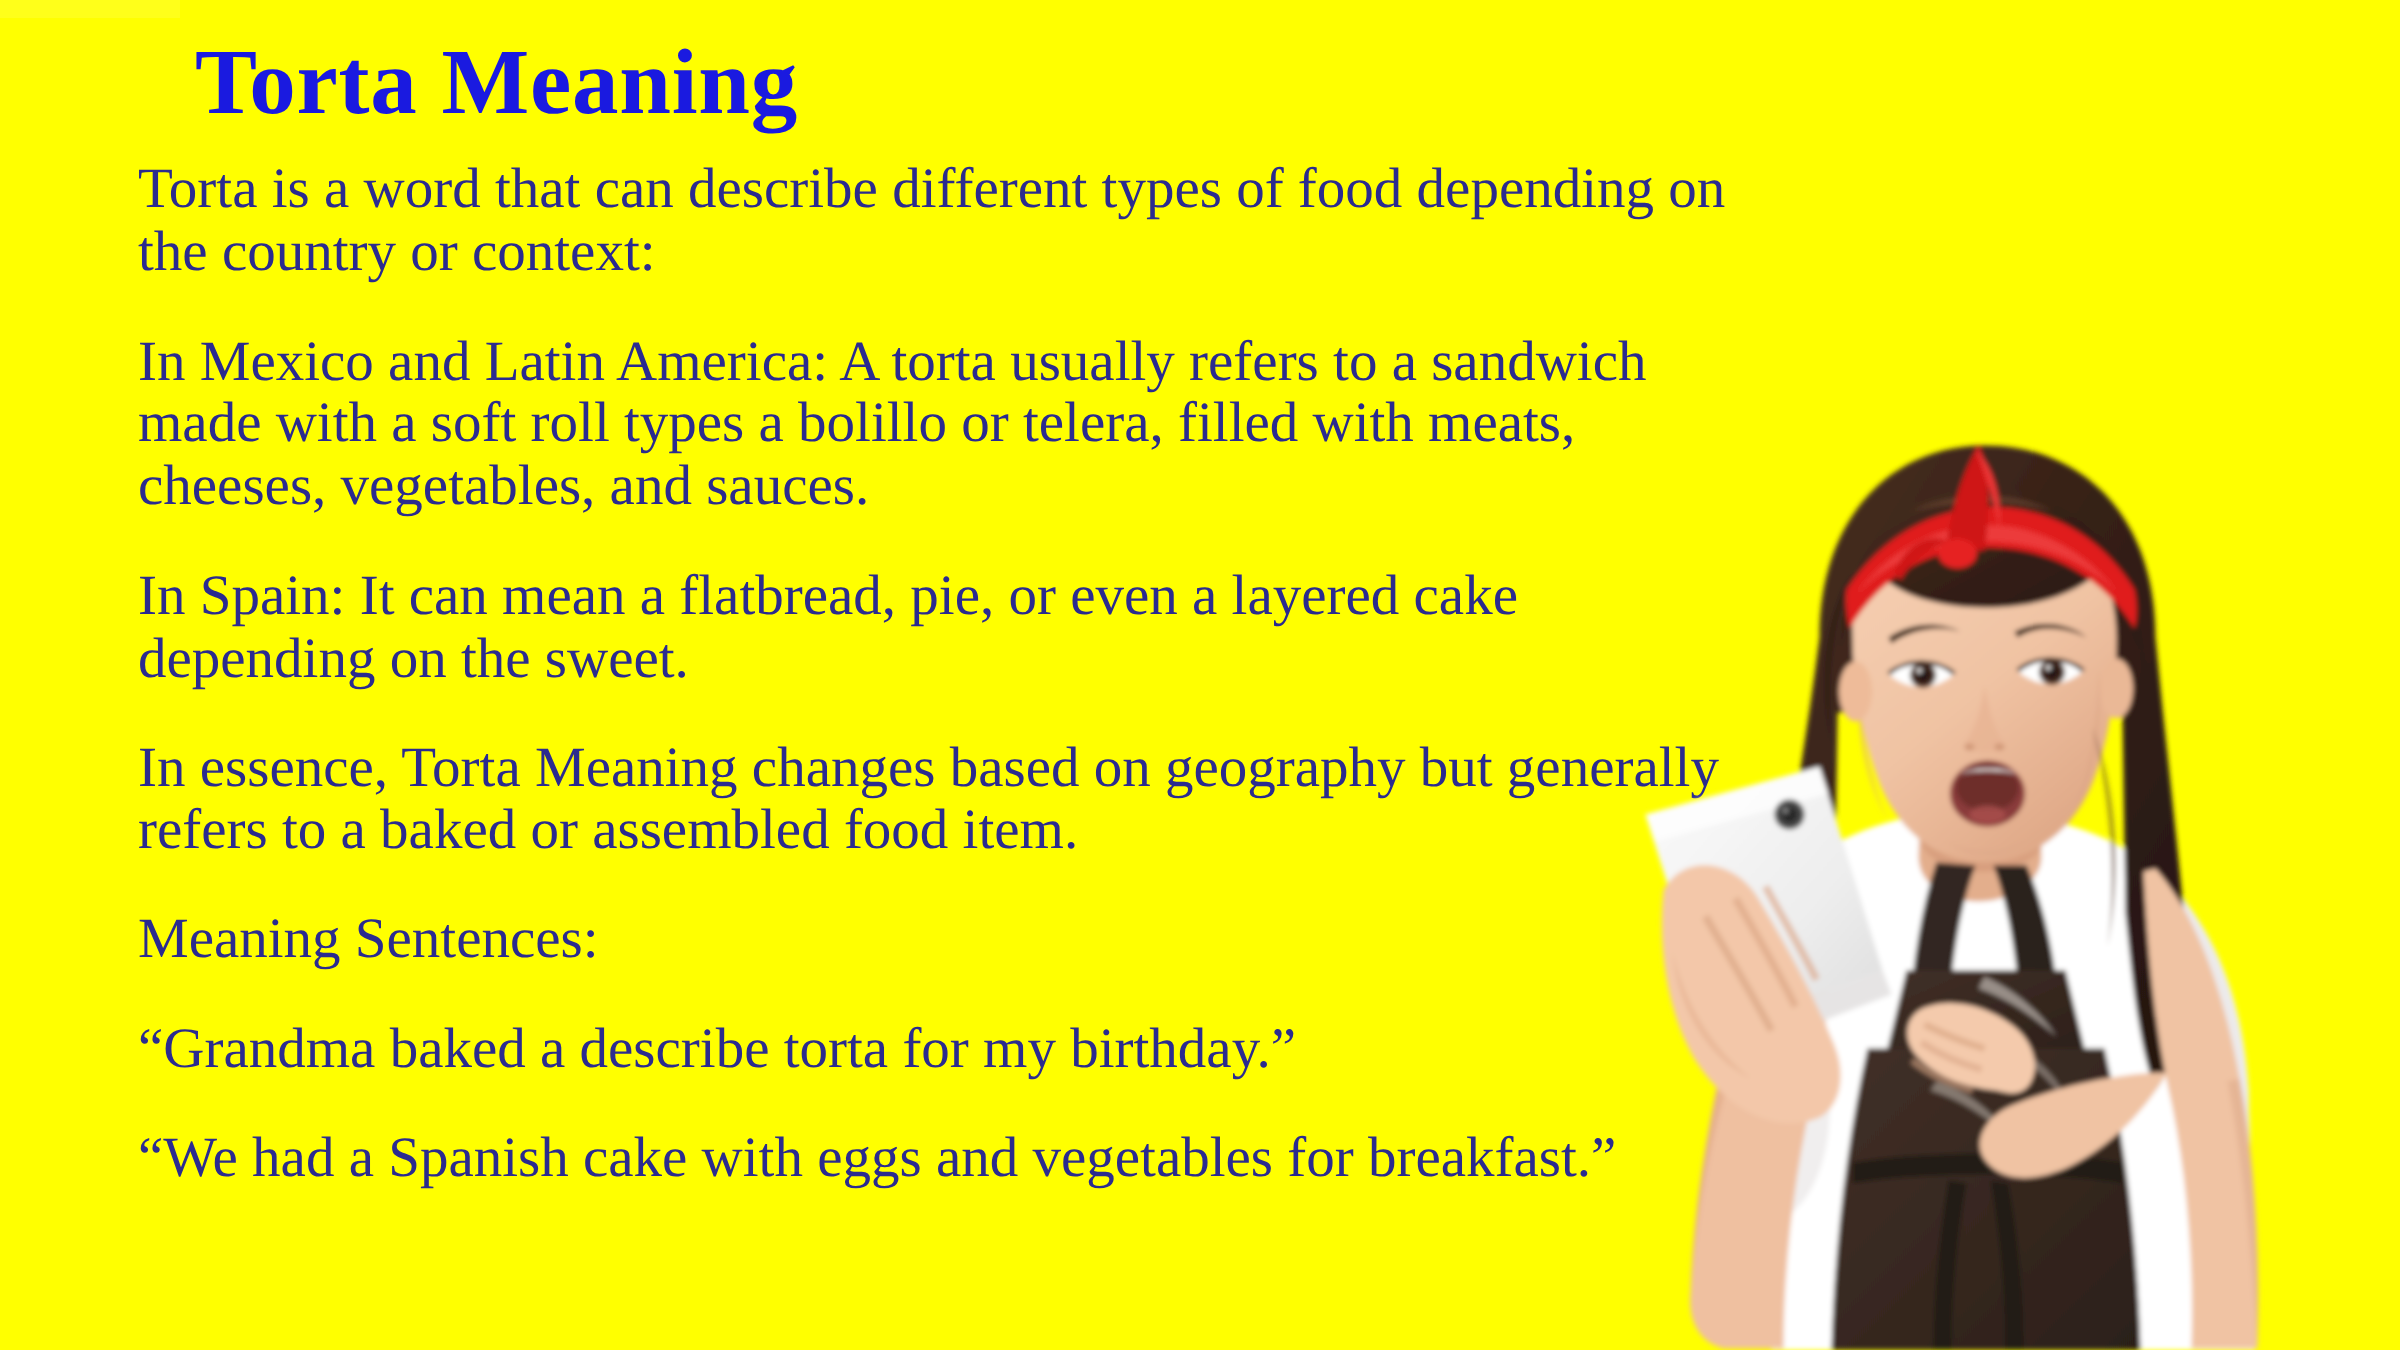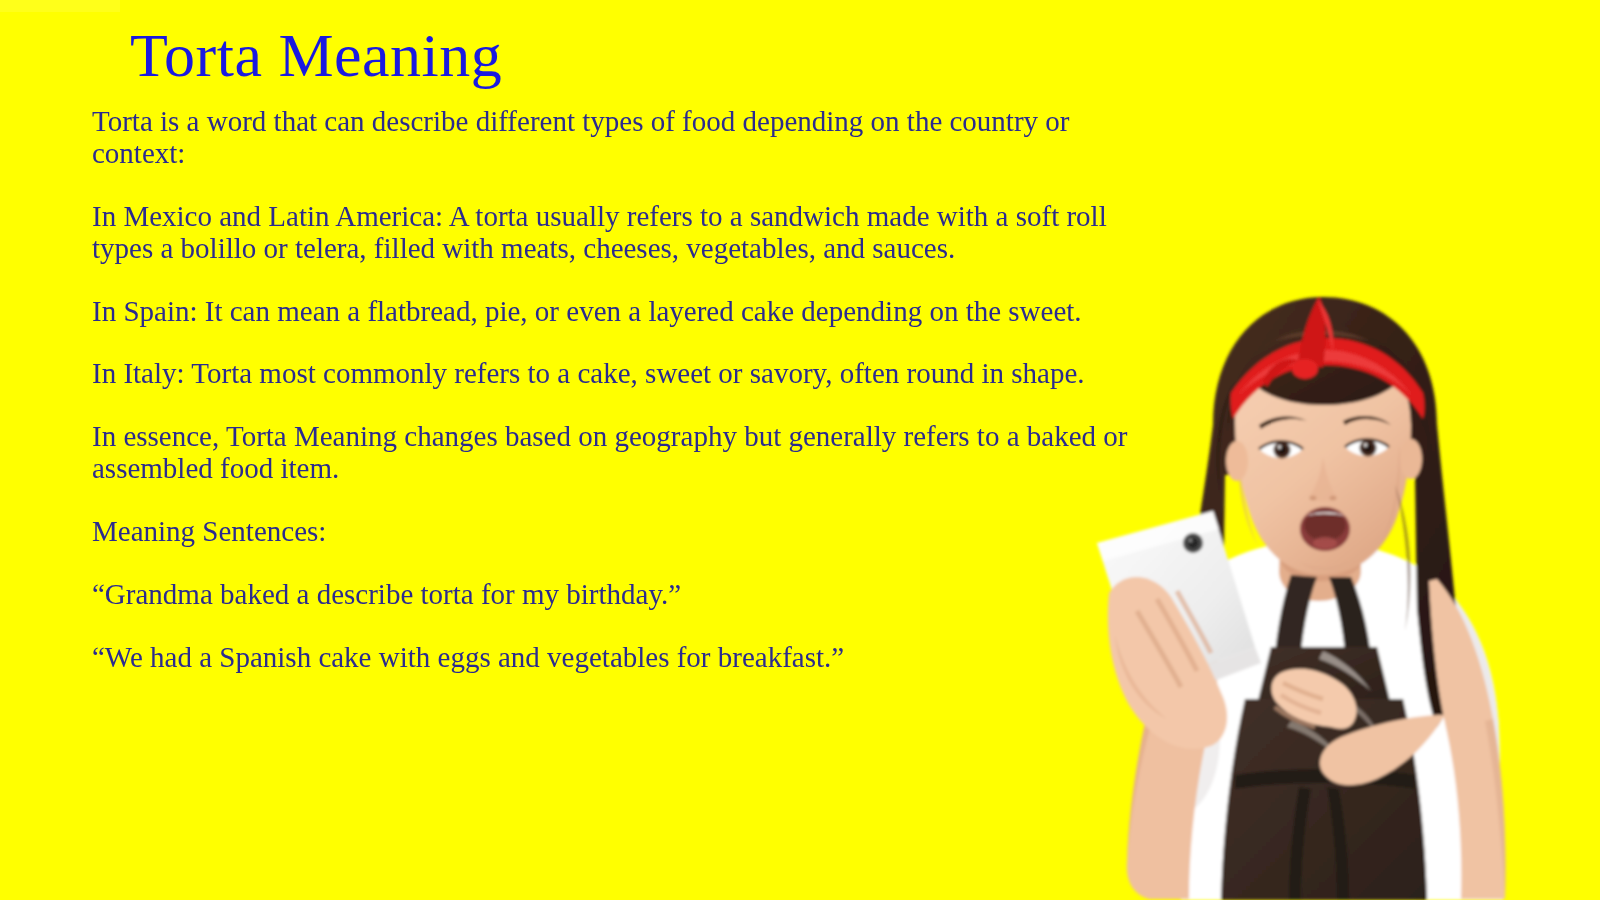--- a/index.html
+++ b/index.html
@@ -33,28 +33,28 @@
   #text-column {
     position: absolute;
     left: 92px;
     top: 24px;
     width: 1080px;
   }
   #page-title {
     color: #1a1ae0;
     font-size: 62px;
     line-height: 1.0;
-    font-weight: normal;
+    font-weight: bold;
     margin: 0 0 20px 38px;
     letter-spacing: 0.5px;
     white-space: nowrap;
   }
   .body-para {
     color: #2b2b8f;
-    font-size: 29px;
+    font-size: 38px;
     line-height: 1.10;
     margin: 0 0 31px 0;
     max-width: 1075px;
   }
   
   #person-photo {
     position: absolute;
     right: 85px;
     bottom: 0;
     width: 430px;
@@ -73,21 +73,20 @@
 
   <div id="top-artifact"></div>
 
   <div id="text-column">
 
     <h1 id="page-title">Torta Meaning</h1>
 
     <p class="body-para">Torta is a word that can describe different types of food depending on the country or context:</p>
     <p class="body-para">In Mexico and Latin America: A torta usually refers to a sandwich made with a soft roll types a bolillo or telera, filled with meats, cheeses, vegetables, and sauces.</p>
     <p class="body-para">In Spain: It can mean a flatbread, pie, or even a layered cake depending on the sweet.</p>
-    <p class="body-para">In Italy: Torta most commonly refers to a cake, sweet or savory, often round in shape.</p>
     <p class="body-para">In essence, Torta Meaning changes based on geography but generally refers to a baked or assembled food item.</p>
     <p class="body-para">Meaning Sentences:</p>
     <p class="body-para">“Grandma baked a describe torta for my birthday.”</p>
     <p class="body-para">“We had a Spanish cake with eggs and vegetables for breakfast.”</p>
 
   </div>
 
   <div id="person-photo">
     <svg viewBox="0 0 430 625" xmlns="http://www.w3.org/2000/svg">
       <defs>

